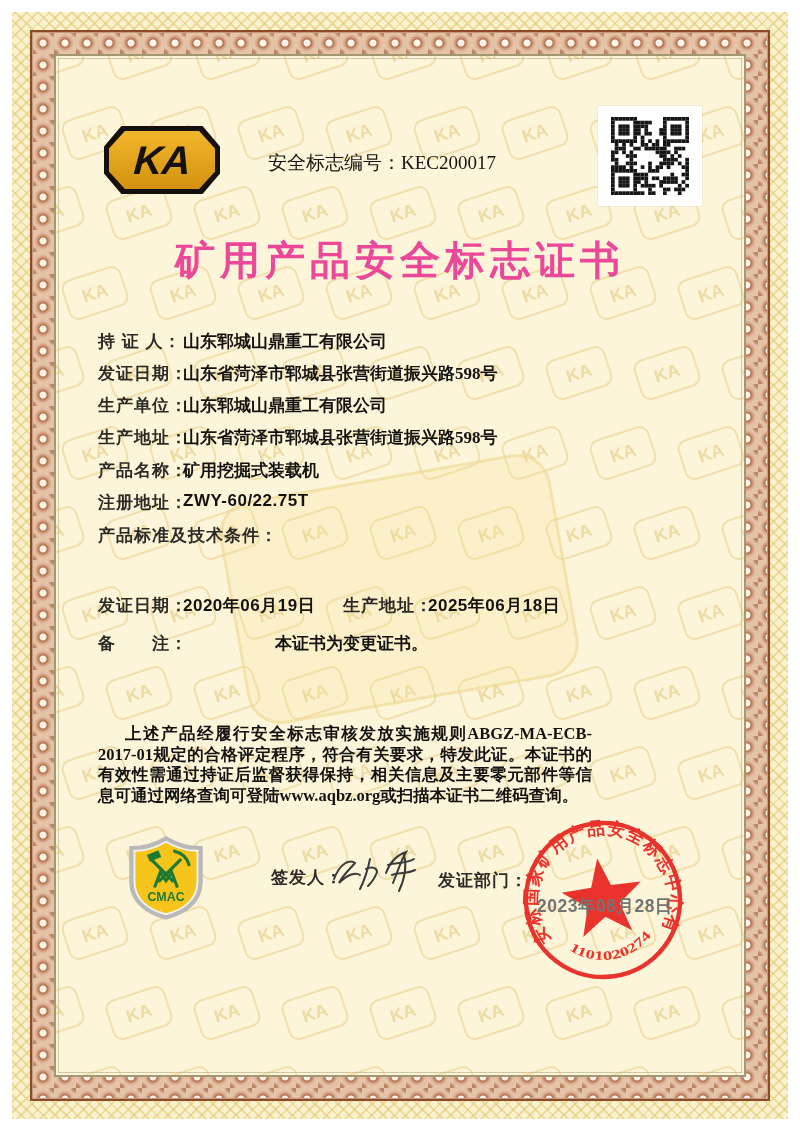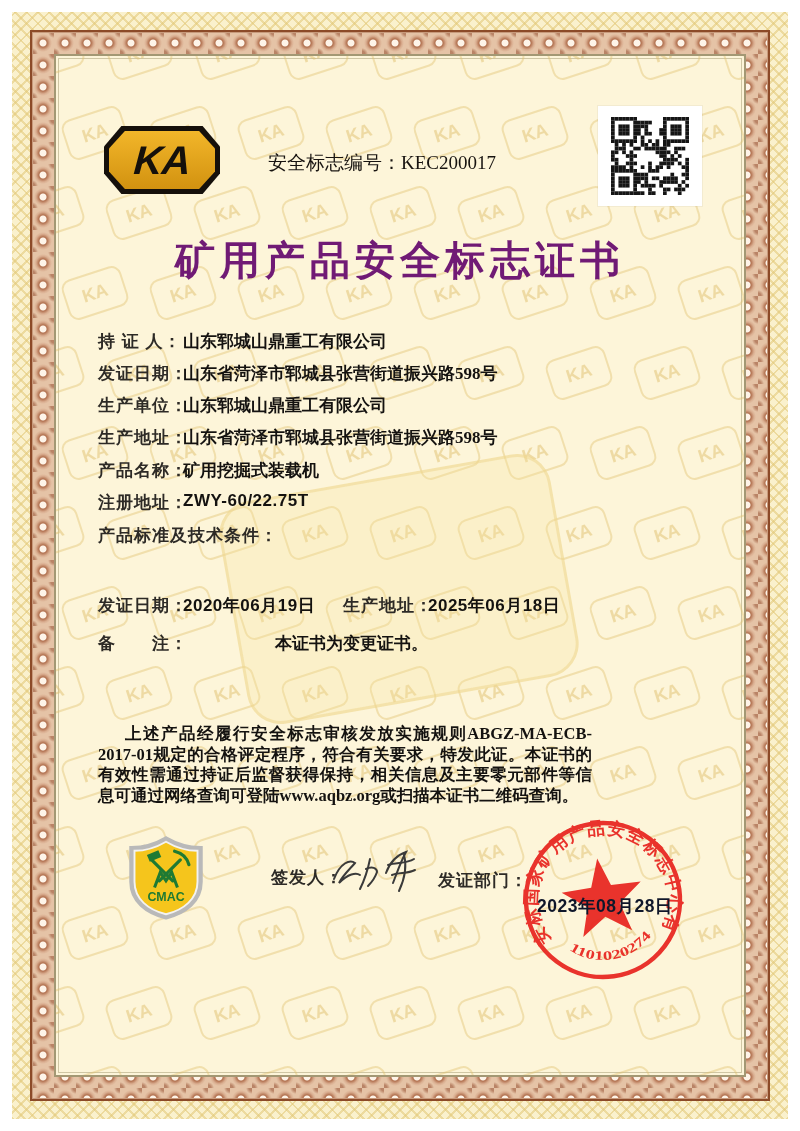--- a/index.html
+++ b/index.html
@@ -33,35 +33,35 @@
     clip-path:polygon(15% 0,85% 0,100% 30%,100% 70%,85% 100%,15% 100%,0 70%,0 30%);}
   .ka-inner{position:absolute;inset:5px;background:linear-gradient(#f2b62a,#d29210);
     clip-path:polygon(15% 0,85% 0,100% 30%,100% 70%,85% 100%,15% 100%,0 70%,0 30%);
     display:flex;align-items:center;justify-content:center;}
   .ka-text{font:900 40px "Liberation Sans",sans-serif;font-style:italic;color:#15100b;
     letter-spacing:-1px;transform:skewX(-4deg);}
   .cert-number{left:268px;top:150px;font-family:"Liberation Serif",serif;font-size:19px;color:#171310;white-space:nowrap;}
   .qr-box{left:598px;top:106px;width:104px;height:100px;background:#ffffff;
     display:flex;align-items:center;justify-content:center;box-shadow:0 0 0 1px rgba(0,0,0,.04);}
   .title{left:0;right:0;top:237px;text-align:center;font:900 40px/1.15 "Liberation Sans",sans-serif;
-    color:#701a75;letter-spacing:5px;}
+    color:#ec4899;letter-spacing:5px;}
   
   .row{position:absolute;left:98px;right:64px;height:24px;font-size:17px;white-space:nowrap;}
   .lbl{font-weight:700;color:#2d2a26;letter-spacing:1px;}
   .val{position:absolute;left:85px;top:0;font-family:"Liberation Serif",serif;font-weight:700;color:#141210;}
   .val-num{font-family:"Liberation Sans",sans-serif;font-weight:700;letter-spacing:.5px;}
   .statement{left:98px;top:724px;width:494px;font-family:"Liberation Serif",serif;font-weight:700;
     font-size:16.5px;line-height:20.5px;text-align:justify;text-indent:27px;color:#141210;}
   
   .sign-label{left:271px;top:866px;font-size:17px;font-weight:700;color:#2d2a26;letter-spacing:1px;}
   .issuer-label{left:438px;top:869px;font-size:17px;font-weight:700;color:#2d2a26;letter-spacing:1px;}
   .signature{left:328px;top:845px;width:100px;height:52px;}
   .cmac{left:126px;top:836px;width:80px;height:84px;}
   .stamp{left:513px;top:810px;width:180px;height:180px;opacity:.93;transform:rotate(-8deg);}
-  .stamp-date{left:537px;top:894px;font:700 17.5px "Liberation Sans",sans-serif;color:#0f172a;
+  .stamp-date{left:537px;top:894px;font:700 17.5px "Liberation Sans",sans-serif;color:#737373;
     letter-spacing:.5px;z-index:5;}
 </style>
 </head>
 <body>
 
 <div class="page">
   <div class="frame-pale"></div>
   <div class="frame-ornate"></div>
   <div class="inner-area">
     <div id="watermark">

